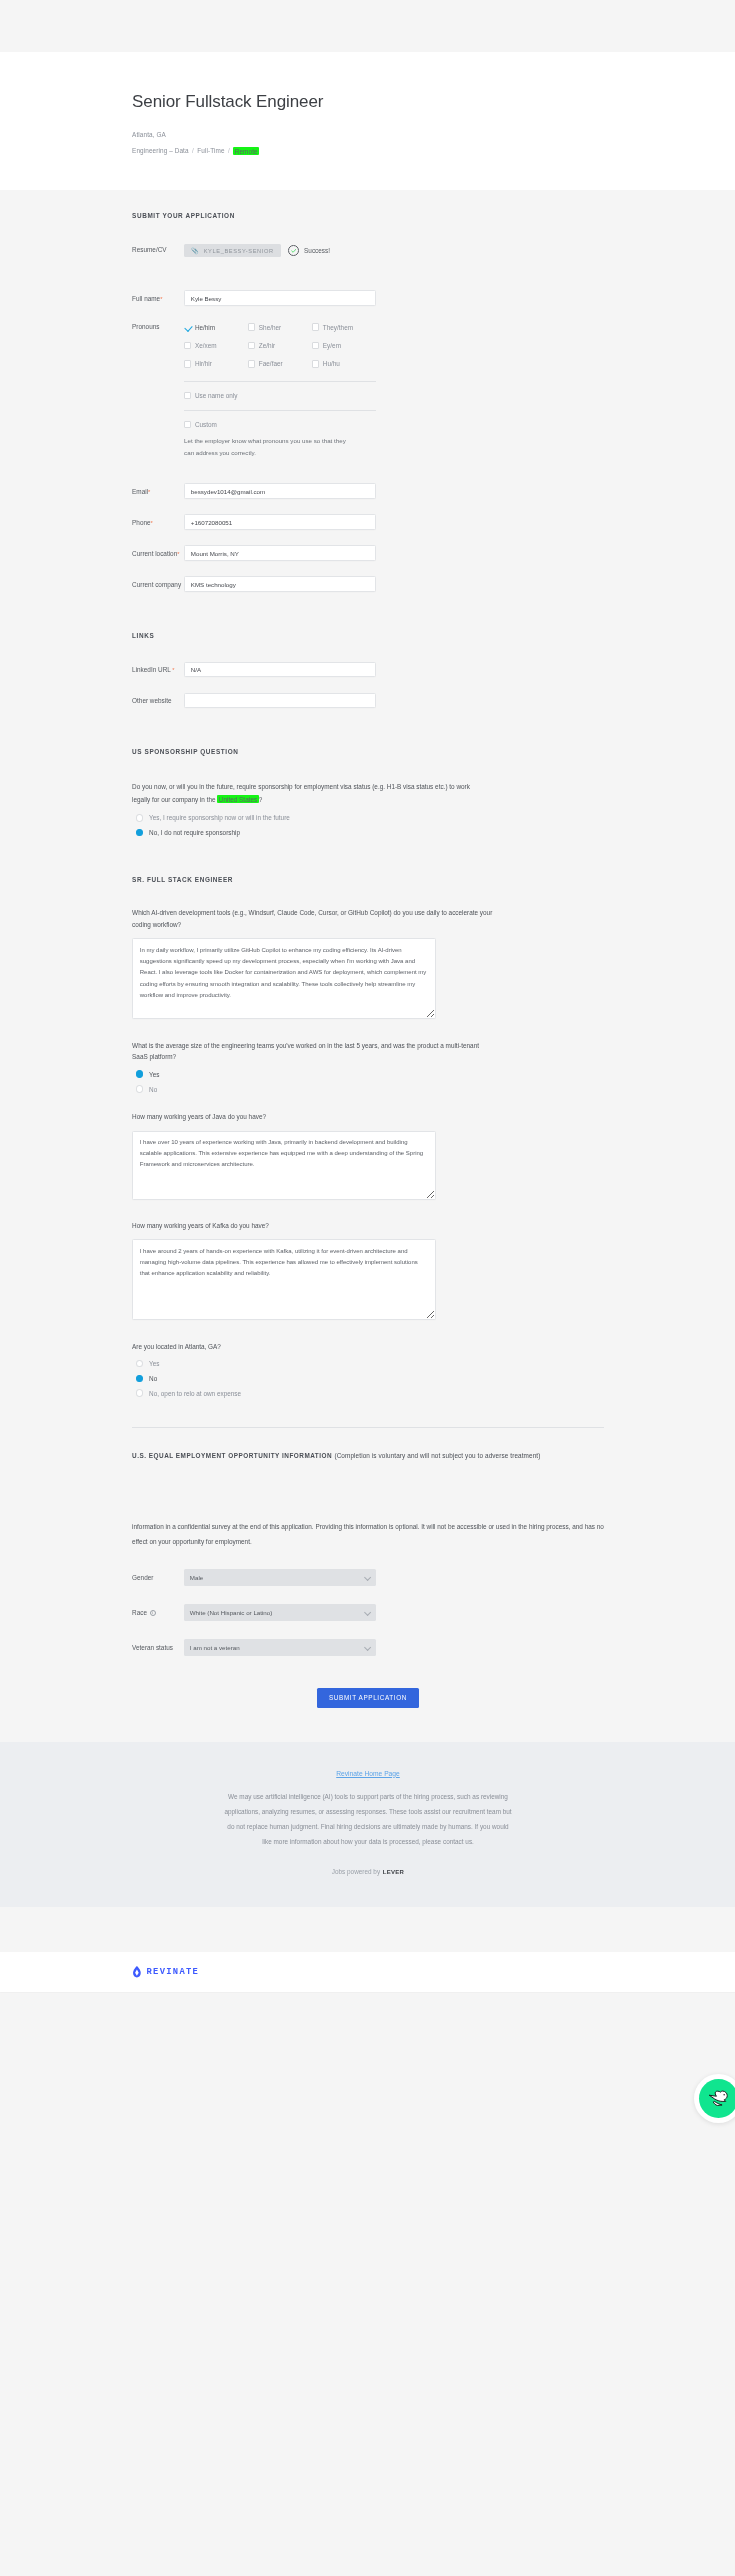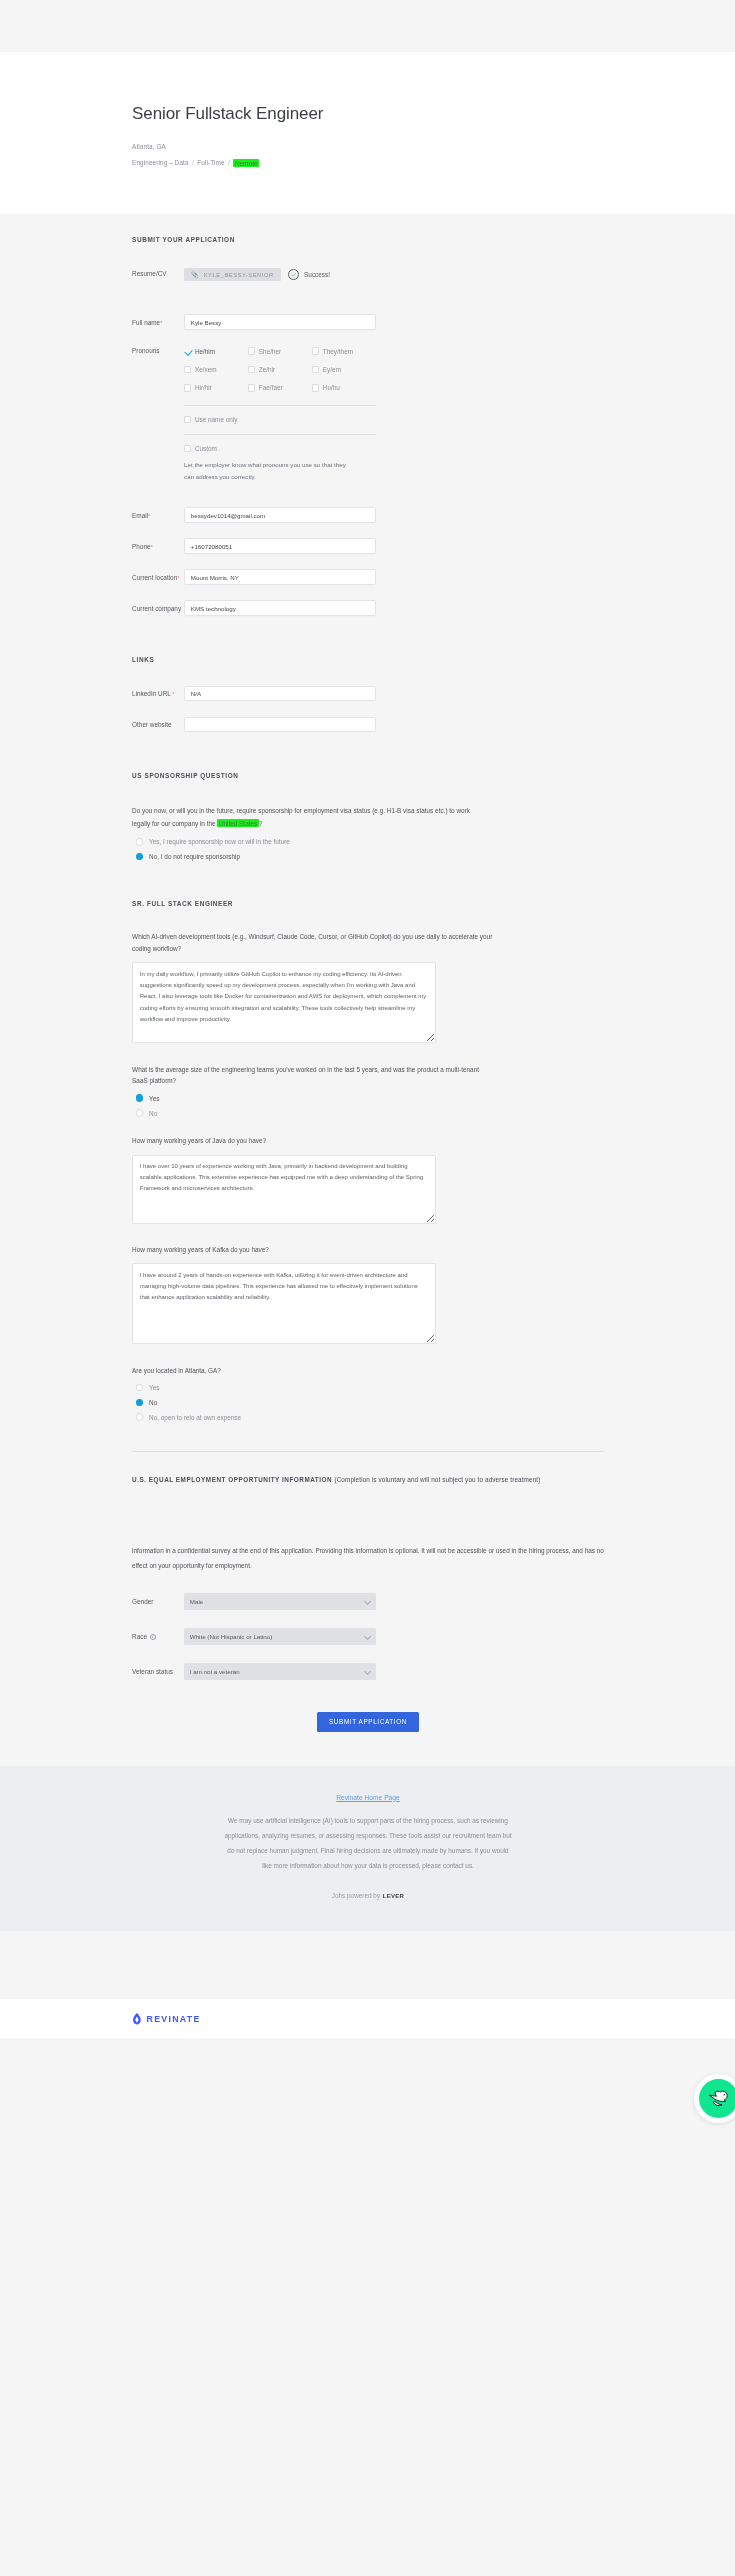--- a/index.html
+++ b/index.html
@@ -15,21 +15,21 @@
   .page { width:736px; position:relative; }
 
   
   .top-strip { height:52px; background:#f5f5f5; }
 
   
   .job-header {
     background:#ffffff;
     padding:40px 0 36px 0;
   }
-  .inner { width:515px; margin:12px auto; padding-left:21.6px; }
+  .inner { width:515px; margin:0 auto; padding-left:21.6px; }
   .job-title {
     font-size:17px; font-weight:400; color:#3c3f44;
     letter-spacing:-0.1px; margin:0 0 19.6px 0; line-height:1.15;
   }
   .job-loc { font-size:6.4px; color:#8a8f98; margin:0 0 9.3px 0; letter-spacing:0.1px;}
   .job-meta { font-size:6.4px; color:#8a8f98; letter-spacing:0.1px; }
   .job-meta .sep { color:#b4b8bf; padding:0 1.5px; }
   .hl { background:#15f415; color:#5e6166; padding:0.5px 1.5px; border-radius:1px; }
 
   
@@ -158,23 +158,23 @@
   .footer-link { color:#5da4e8; font-size:6.7px; text-decoration:underline; }
   .footer-para {
     width:289px; margin:11.3px auto 0 auto; font-size:6.4px; color:#8a8f98;
     line-height:2.35;
   }
   .powered { margin-top:18.5px; font-size:6.4px; color:#9aa0a8; }
   .powered b { color:#3c3f44; font-weight:700; letter-spacing:0.3px; font-size:6px; margin-left:2.6px;}
 
   
   .sticky-bar {
-    position:absolute; left:0; top:1999px; width:736px; height:40px;
+    position:absolute; left:0; top:1952px; width:736px; height:40px;
     background:#ffffff; box-shadow:0 0.5px 1.5px rgba(0,0,0,0.06);
-    display:flex; align-items:center; z-index:30;
+    display:flex; align-items:center; z-index:30;font-family:Liberation Mono, monospace;
   }
   .sticky-inner { width:515px; margin:0 auto; padding-left:21.6px; display:flex; align-items:center; gap:4.6px;}
   .rev-mark { width:9.8px; height:12px; }
   .rev-word { font-size:8.8px; font-weight:700; letter-spacing:1.3px; color:#3d5afe; }
 
   
   .chat-widget {
     position:absolute; right:-7.2px; top:2074px; width:49px; height:49px;
     background:#fff; border-radius:50%; z-index:40;
     display:flex; align-items:center; justify-content:center;

